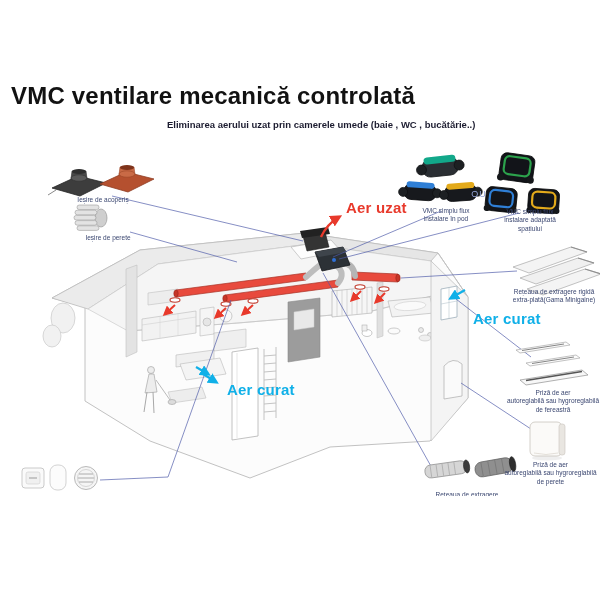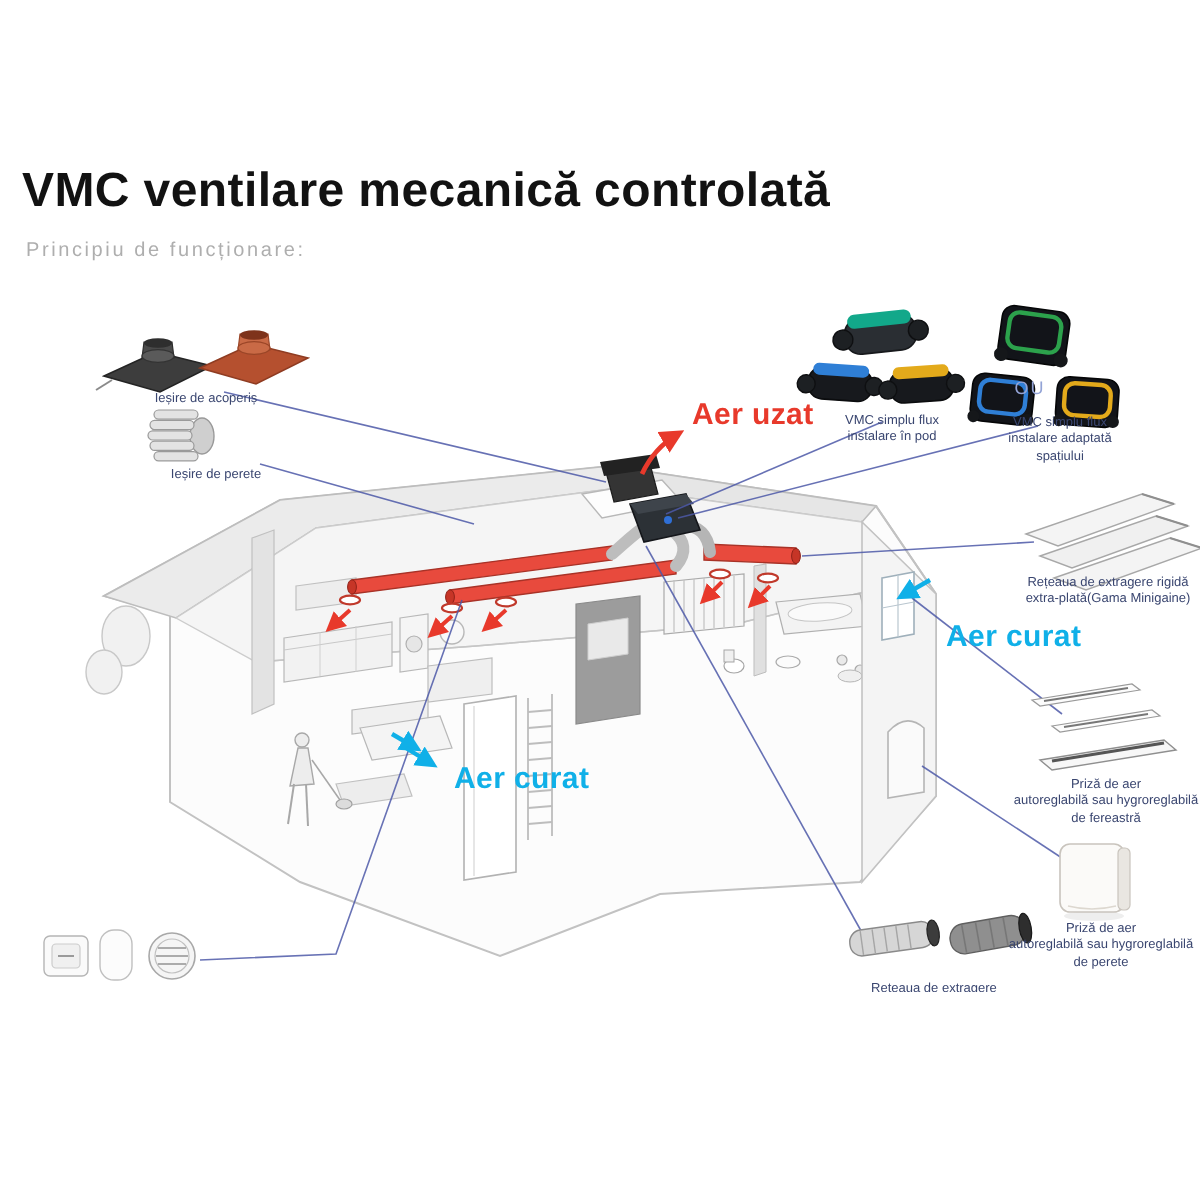--- a/index.html
+++ b/index.html
@@ -10,21 +10,21 @@
   #page-title{left:11px;top:82px;font-size:24px;font-weight:bold;color:#121212;letter-spacing:0.2px;}
   #principle-label{left:13px;top:120px;font-size:10px;color:#aeaeae;letter-spacing:1.3px;}
   .principle-line{left:167px;font-size:9.5px;font-weight:bold;color:#1c1c30;}
   #principle-line1{top:119px;}
   #principle-line2{top:132px;}
   #system-label{left:13px;top:149px;font-size:10.5px;color:#a3bac9;letter-spacing:1px;}
   .caption{font-size:6.5px;line-height:1.3;color:var(--caption-navy);text-align:center;white-space:pre-line;}
   .flow-label{font-size:15px;font-weight:bold;letter-spacing:0.2px;}
   .flow-red{color:var(--exhaust-red);}
   .flow-cyan{color:var(--fresh-cyan);}
-  #or-label{left:466px;top:189px;width:26px;font-size:9px;color:#93a3d6;letter-spacing:1px;text-align:center;margin-left:36px;}
+  #or-label{left:466px;top:189px;width:26px;font-size:9px;color:#93a3d6;letter-spacing:1px;text-align:center;}
   svg{position:absolute;left:0;top:0;}
 </style>
 </head>
 <body>
 
 <div id="canvas" style="--exhaust-red: #e8392b; --fresh-cyan: #10b0e8; --caption-navy: #3a4670; --connector-blue: #4d59a8;">
 
   <svg width="600" height="600" viewBox="0 0 600 600">
     <defs>
       <marker id="ah-red" markerWidth="5" markerHeight="5" viewBox="0 0 10 10" refX="7" refY="5" orient="auto">
@@ -288,21 +288,21 @@
       <path d="M321,237 Q327,224 339,217" stroke-width="2.4" marker-end="url(#ah-red)"></path>
     </g>
     <g stroke="#10b0e8" stroke-width="2.2" fill="none">
       <line x1="196" y1="367" x2="208" y2="374" marker-end="url(#ah-cyan)"></line>
       <line x1="203" y1="374" x2="216" y2="382" marker-end="url(#ah-cyan)"></line>
       <line x1="465" y1="290" x2="451" y2="298" marker-end="url(#ah-cyan)"></line>
     </g>
   </svg>
 
   <div class="abs" id="page-title">VMC ventilare mecanică controlată</div>
-  <div class="abs" id="principle-label">Principiu de funcționare:</div>
+  <div class="abs principle-line" id="principle-line1">Eliminarea aerului uzat prin camerele umede (baie , WC , bucătărie..)</div>
 
   <div class="abs caption" style="left:58px;top:196px;width:90px;">Ieșire de acoperiș</div>
   <div class="abs caption" style="left:70px;top:234px;width:76px;">Ieșire de perete</div>
   <div class="abs caption" style="left:405px;top:207px;width:82px;">VMC simplu flux
 instalare în pod</div>
   <div class="abs" id="or-label">OU</div>
   <div class="abs caption" style="left:488px;top:208px;width:84px;">VMC simplu flux
 instalare adaptată
 spațiului</div>
   <div class="abs caption" style="left:508px;top:288px;width:92px;">Rețeaua de extragere rigidă

